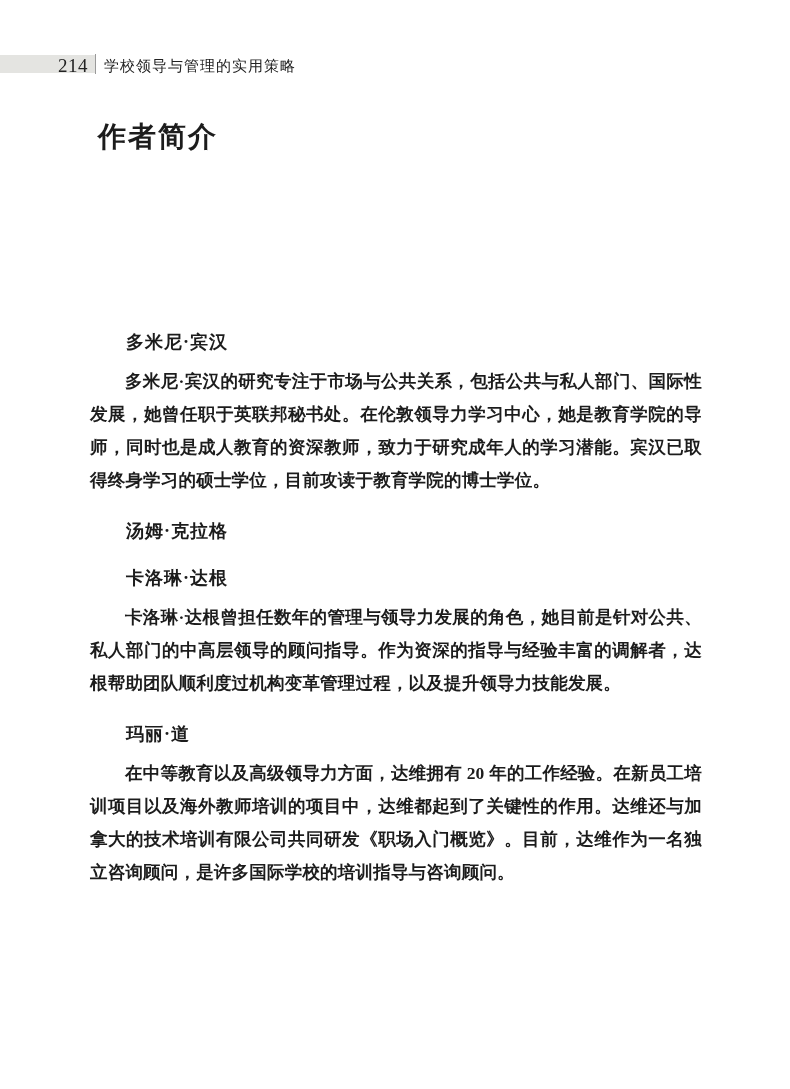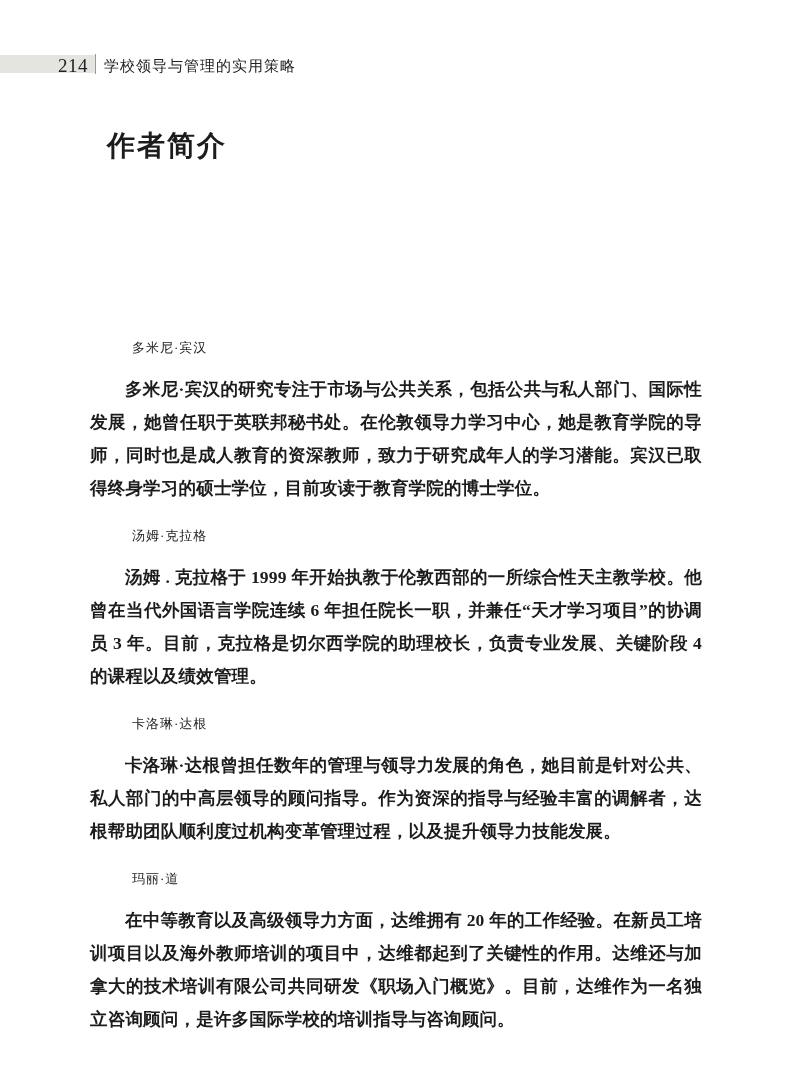--- a/index.html
+++ b/index.html
@@ -58,31 +58,31 @@
   }
 
   
   .main-col {
     position: absolute;
     top: 0;
     left: 90px;
     width: 612px;
   }
   .page-title {
-    margin: 17px;
+    margin: 8px;
     padding-top: 112px;
     font-size: 28px;
     font-weight: bold;
     letter-spacing: 2px;
     line-height: 1.2;
   }
   .section-heading {
-    margin: 16px;
-    font-size: 13px;
-    font-weight: normal;
+    margin: 0;
+    font-size: 18px;
+    font-weight: bold;
     letter-spacing: 1px;
     text-indent: 2em;
     line-height: 1.4;
   }
   .section-heading.first {
     margin-top: 176px;
   }
   .section-heading.rest {
     margin-top: 22px;
   }
@@ -111,21 +111,20 @@
   <div class="main-col">
     <h1 class="page-title">作者简介</h1>
 
     <section>
       <h2 class="section-heading first">多米尼·宾汉</h2>
       <p class="section-body">多米尼·宾汉的研究专注于市场与公共关系，包括公共与私人部门、国际性发展，她曾任职于英联邦秘书处。在伦敦领导力学习中心，她是教育学院的导师，同时也是成人教育的资深教师，致力于研究成年人的学习潜能。宾汉已取得终身学习的硕士学位，目前攻读于教育学院的博士学位。</p>
     </section>
 
     <section>
       <h2 class="section-heading rest">汤姆·克拉格</h2>
-      <p class="section-body">汤姆 . 克拉格于 1999 年开始执教于伦敦西部的一所综合性天主教学校。他曾在当代外国语言学院连续 6 年担任院长一职，并兼任“天才学习项目”的协调员 3 年。目前，克拉格是切尔西学院的助理校长，负责专业发展、关键阶段 4 的课程以及绩效管理。</p>
     </section>
 
     <section>
       <h2 class="section-heading rest">卡洛琳·达根</h2>
       <p class="section-body">卡洛琳·达根曾担任数年的管理与领导力发展的角色，她目前是针对公共、私人部门的中高层领导的顾问指导。作为资深的指导与经验丰富的调解者，达根帮助团队顺利度过机构变革管理过程，以及提升领导力技能发展。</p>
     </section>
 
     <section>
       <h2 class="section-heading rest">玛丽·道</h2>
       <p class="section-body">在中等教育以及高级领导力方面，达维拥有 20 年的工作经验。在新员工培训项目以及海外教师培训的项目中，达维都起到了关键性的作用。达维还与加拿大的技术培训有限公司共同研发《职场入门概览》。目前，达维作为一名独立咨询顾问，是许多国际学校的培训指导与咨询顾问。</p>

